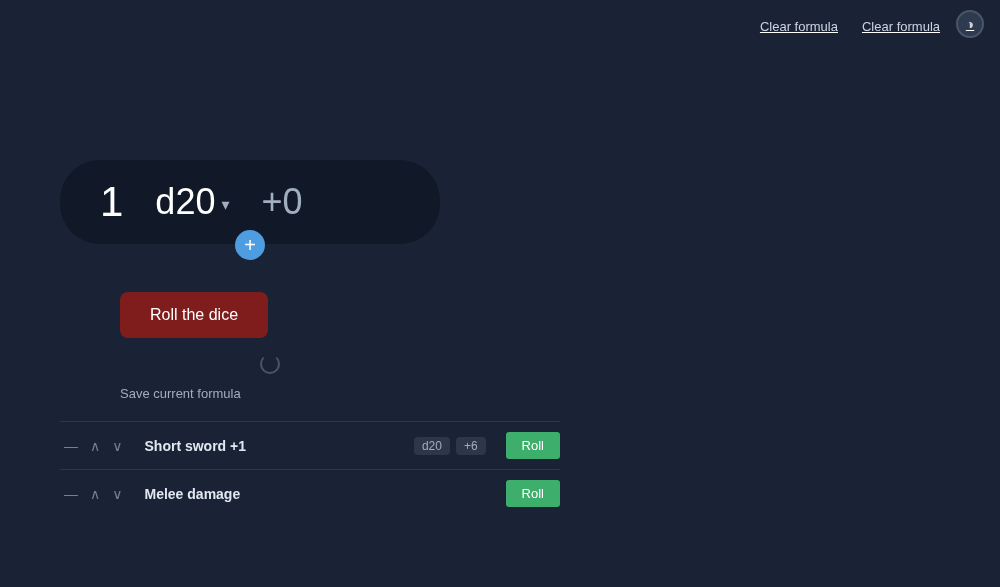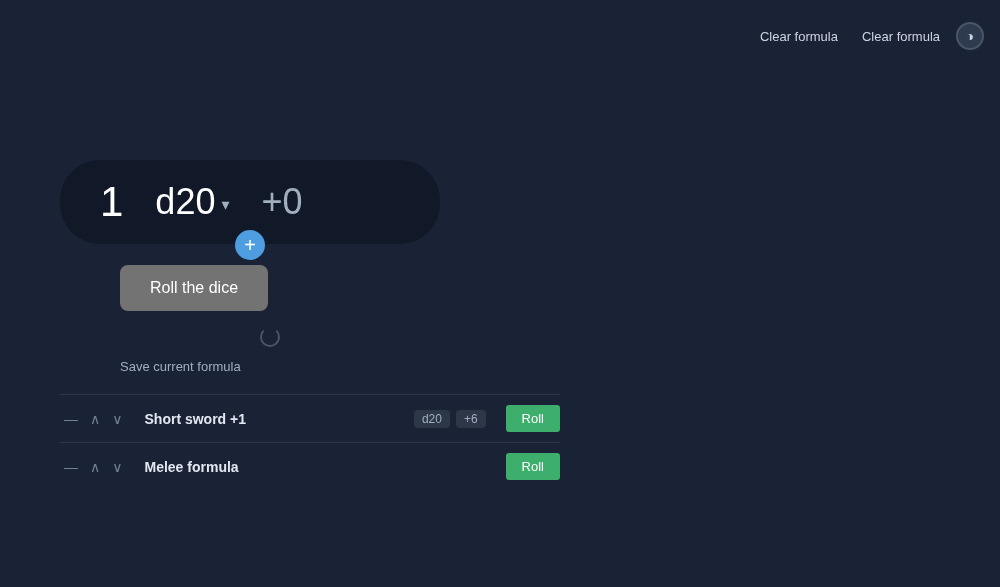--- a/index.html
+++ b/index.html
@@ -10,26 +10,27 @@
       font-family: 'Segoe UI', Arial, sans-serif;
       width: 1000px;
       height: 587px;
       overflow: hidden;
       position: relative;
     }
 
     
     .top-nav {
       position: absolute;
-      top: 12px;
+      top: 0;
       right: 0;
       display: flex;
-      align-items: center;
+      align-items: flex-end;
       padding: 10px 16px;
       gap: 8px;
+      text-decoration: underline;
     }
 
     .top-nav-btn {
       background: none;
       border: none;
       color: #cdd4e0;
       font-size: 13px;
       cursor: pointer;
       padding: 4px 8px;
     }
@@ -118,22 +119,22 @@
       font-size: 20px;
       cursor: pointer;
       display: flex;
       align-items: center;
       justify-content: center;
       line-height: 1;
     }
 
     
     .roll-btn {
-      margin-top: 21px;
-      background: #737373;
+      margin-top: 48px;
+      background: #7f1d1d;
       color: #fff;
       border: none;
       border-radius: 8px;
       padding: 14px 30px;
       font-size: 16px;
       cursor: pointer;
       font-weight: 500;
       margin-left: 60px;
     }
 
@@ -291,18 +292,18 @@
         <button class="formula-ctrl-btn">
           <span>—</span>
         </button>
         <button class="formula-ctrl-btn">
           <span>∧</span>
         </button>
         <button class="formula-ctrl-btn">
           <span>∨</span>
         </button>
       </div>
-      <span class="formula-name">Melee formula</span>
+      <span class="formula-name">Melee damage</span>
       <button class="formula-roll-btn">Roll</button>
     </div>
   </div>
 
 </div>
 
 </body></html>

